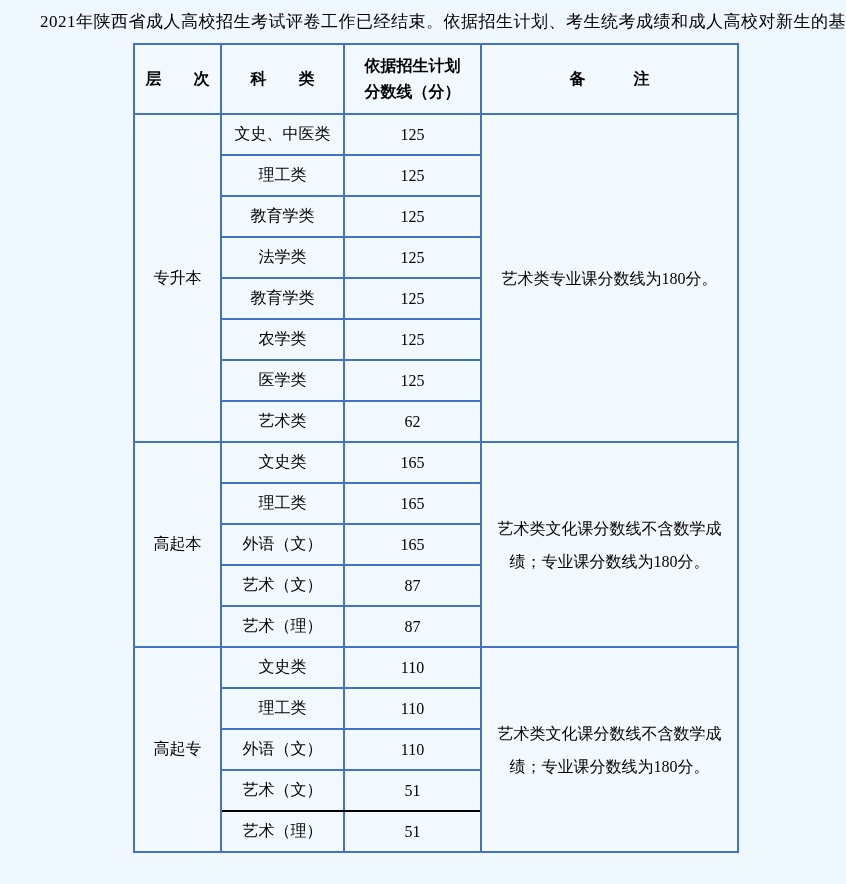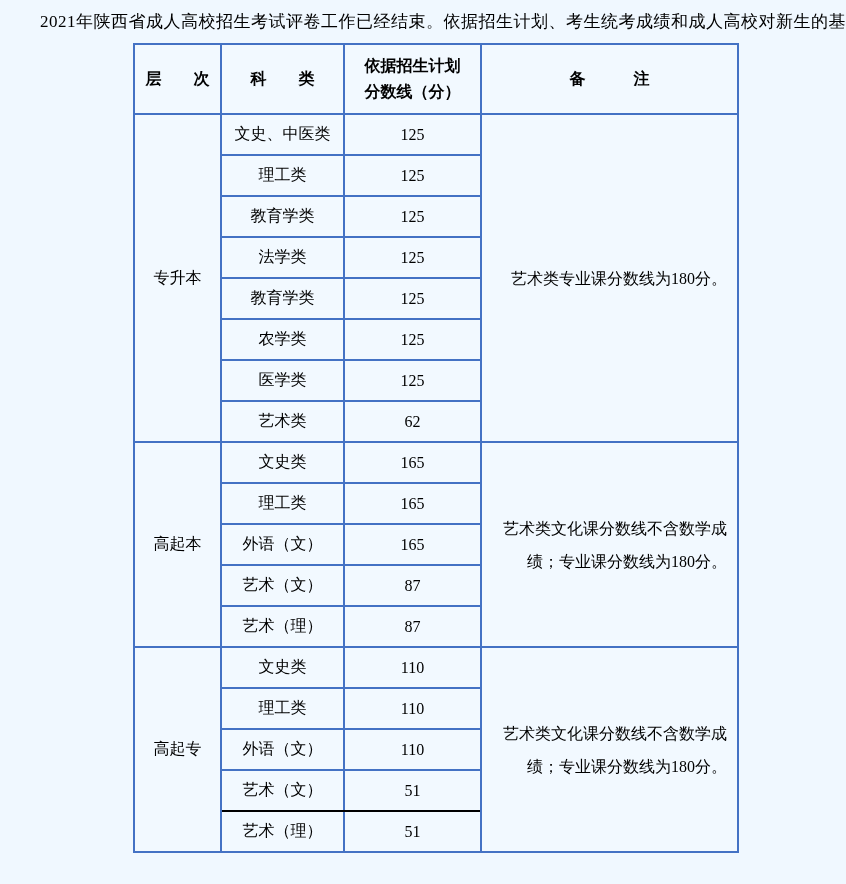--- a/index.html
+++ b/index.html
@@ -49,21 +49,21 @@
   }
   .score-table thead th {
     height: 68px;
     font-weight: bold;
     line-height: 26px;
   }
   .score-table td {
     height: 39px;
   }
   .score-table td.cell-remark {
-    text-align: right;
+    text-align: center;
     padding: 0 10px;
     line-height: 33px;
   }
   .score-table td.black-bottom {
     border-bottom: 2px solid #000000;
   }
 </style>
 </head>
 <body>
 

